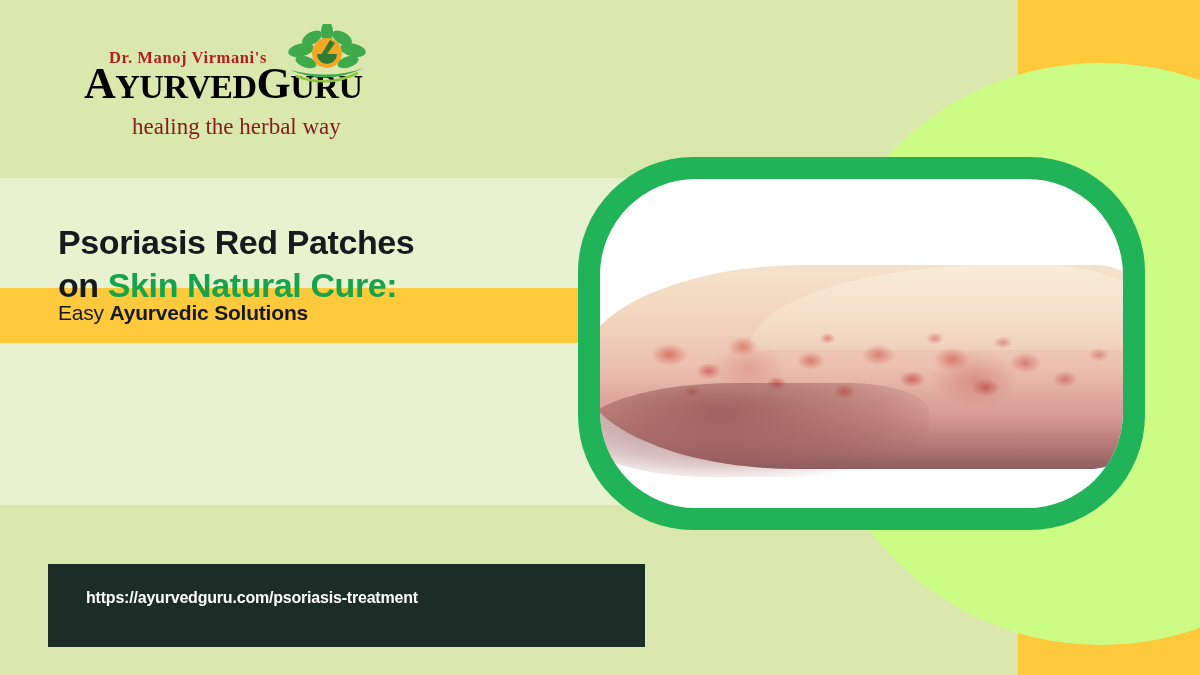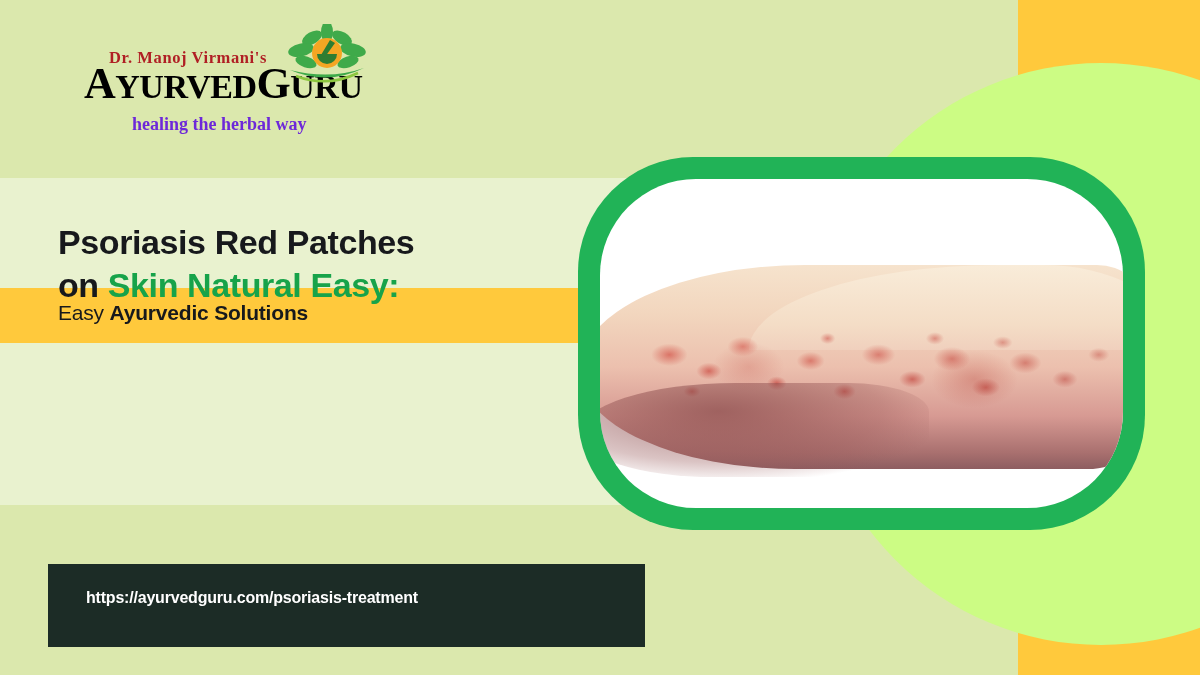--- a/index.html
+++ b/index.html
@@ -82,23 +82,23 @@
     color: #000000;
     white-space: nowrap;
     line-height: 1;
   }
   .logo-main .sm { font-size: 34px; }
   .logo-tag {
     position: absolute;
     left: 48px;
     top: 88px;
     font-family: "Liberation Serif", serif;
-    font-weight: bold;
-    font-size: 18px;
-    color: #6d28d9;
+    font-weight: normal;
+    font-size: 23px;
+    color: #7f1d1d;
     white-space: nowrap;
   }
   .logo-mark {
     position: absolute;
     left: 200px;
     top: -2px;
     width: 86px;
     height: 66px;
   }
 
@@ -264,21 +264,21 @@
 
       <path d="M33 30 h20 a10 10 0 0 1 -20 0 z" fill="#2e7d32"></path>
 
       <path d="M46 16 l5 3 -10 14 -4 -2 z" fill="#2e7d32"></path>
 
       <path d="M6 46 q37 16 74 -2 q-34 12 -74 2 z" fill="#3faa4a"></path>
       <path d="M12 52 q31 12 62 -3" stroke="#8cc63f" stroke-width="2.5" fill="none"></path>
     </svg>
   </div>
 
-  <h1 class="headline"><span>Psoriasis Red Patches</span><br><span>on </span><span class="green">Skin Natural Easy:</span></h1>
+  <h1 class="headline"><span>Psoriasis Red Patches</span><br><span>on </span><span class="green">Skin Natural Cure:</span></h1>
 
   <div class="subline"><span class="light">Easy </span><span class="strong">Ayurvedic Solutions</span></div>
 
   <div class="photo-card">
     <div class="photo-inner">
       <div class="arm">
         <div class="arm-upper"></div>
         <div class="rash"></div>
         <div class="arm-shadow"></div>
       </div>

